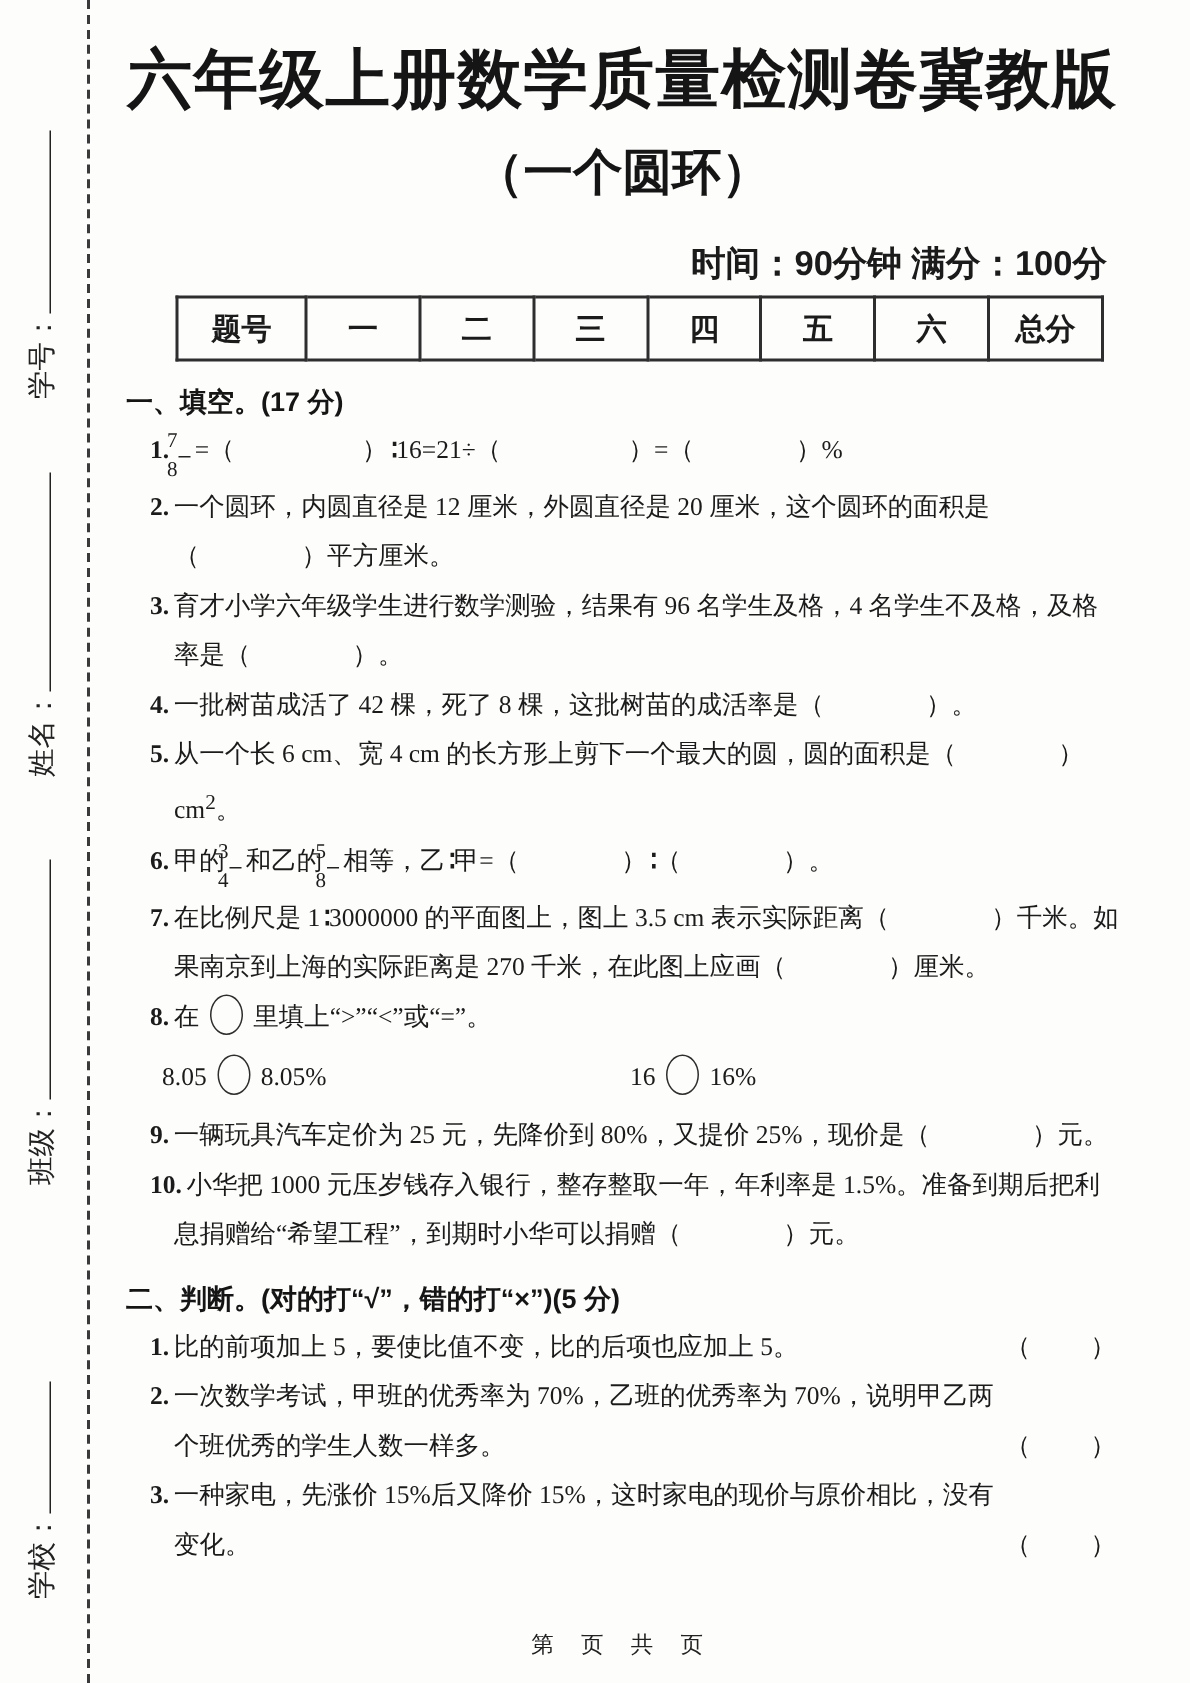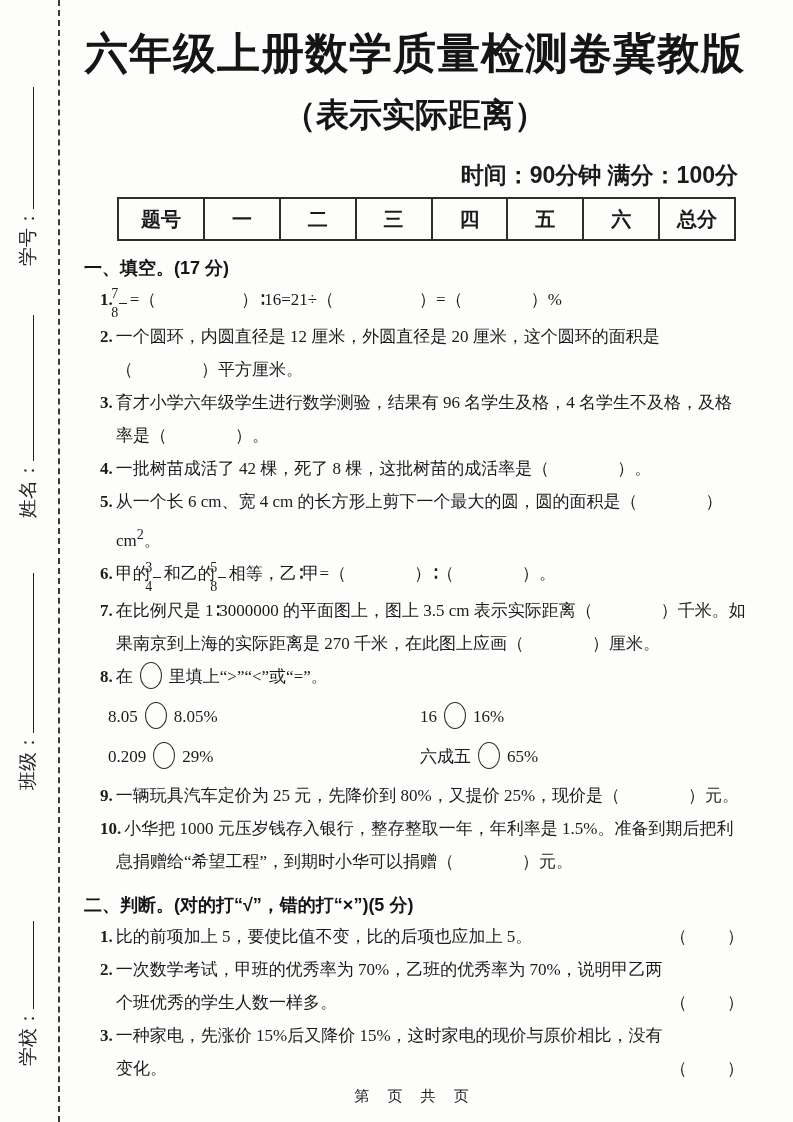--- a/index.html
+++ b/index.html
@@ -70,21 +70,21 @@
 <div class="sidefield" id="sf3">
   <span>班级：</span><span class="wline"></span>
 </div>
 <div class="sidefield" id="sf4">
   <span>学校：</span><span class="wline"></span>
 </div>
 
 <div class="content">
 
   <div class="title">六年级上册数学质量检测卷冀教版</div>
-  <div class="subtitle">（表示实际距离）</div>
+  <div class="subtitle">（一个圆环）</div>
   <div class="infoline">时间：90分钟  满分：100分</div>
 
   <table class="score">
     <tbody>
       <tr class="r1">
         <td class="c0">题号</td>
         <td>一</td>
         <td>二</td>
         <td>三</td>
         <td>四</td>
@@ -131,28 +131,20 @@
     </p>
 
     <div class="cmp-row">
       <div class="cmp-cell">
         <span>8.05</span><span class="circle"></span><span>8.05%</span>
       </div>
       <div class="cmp-cell">
         <span>16</span><span class="circle"></span><span>16%</span>
       </div>
     </div>
-    <div class="cmp-row">
-      <div class="cmp-cell">
-        <span>0.209</span><span class="circle"></span><span>29%</span>
-      </div>
-      <div class="cmp-cell">
-        <span>六成五</span><span class="circle"></span><span>65%</span>
-      </div>
-    </div>
 
     <p class="q" style="margin-top:6px;">
       <span class="qnum">9.</span><span>一辆玩具汽车定价为 25 元，先降价到 80%，又提价 25%，现价是（　　　　）元。</span>
     </p>
 
     <p class="q">
       <span class="qnum">10.</span><span>小华把 1000 元压岁钱存入银行，整存整取一年，年利率是 1.5%。准备到期后把利息捐赠给“希望工程”，到期时小华可以捐赠（　　　　）元。</span>
     </p>
   </div>
 

